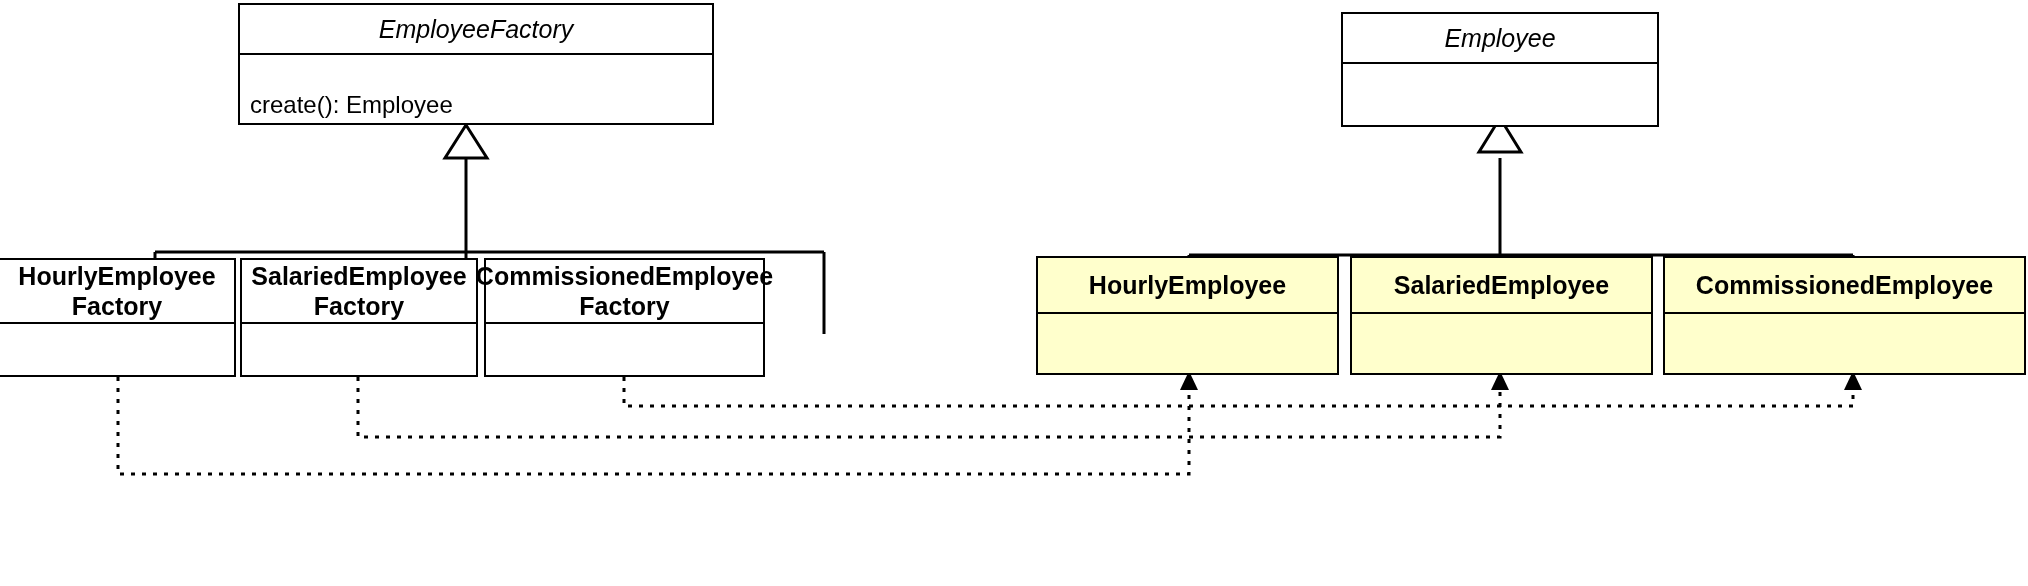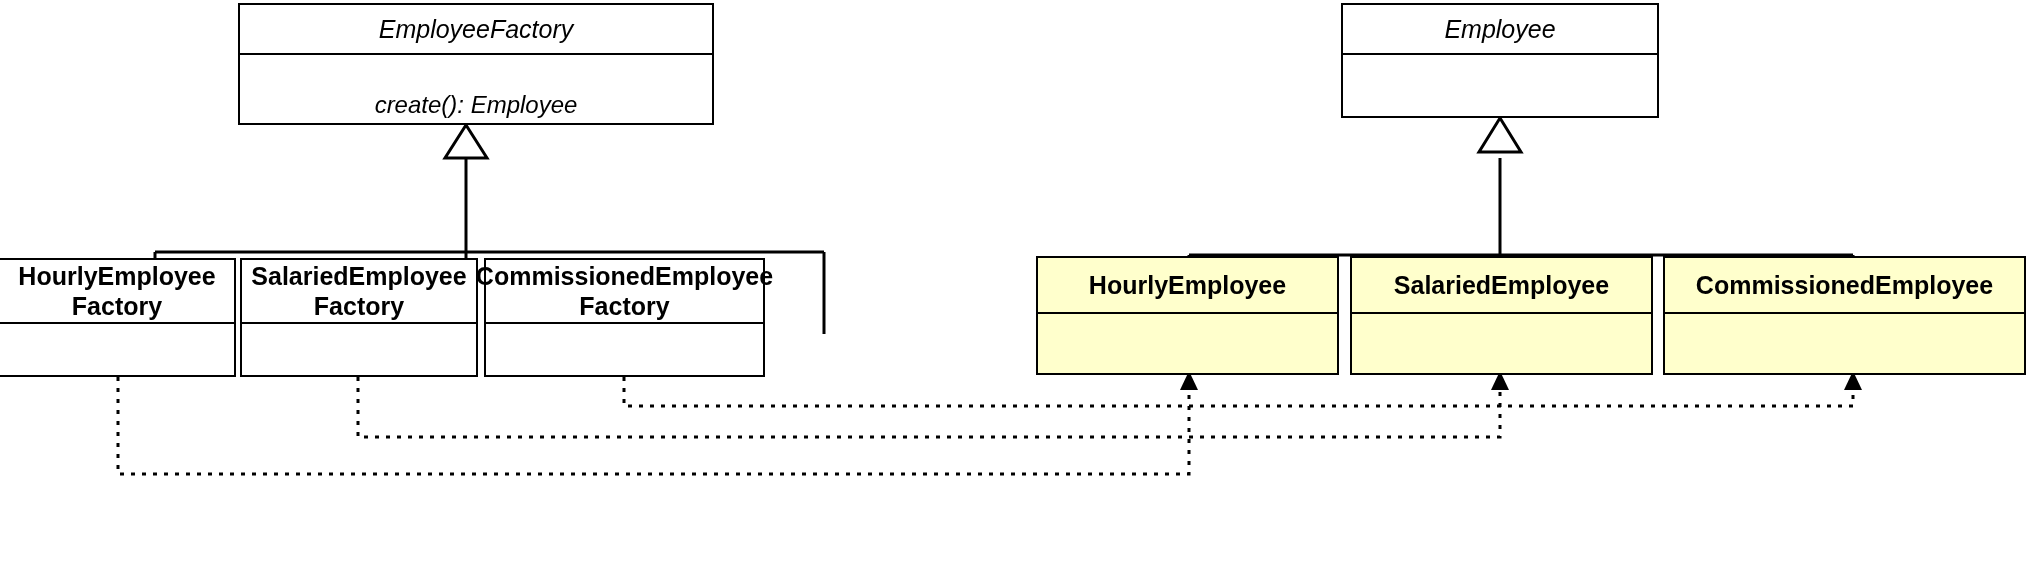--- a/index.html
+++ b/index.html
@@ -66,23 +66,22 @@
     font-style: italic;
     font-size: 25px;
     font-weight: 400;
   }
   .concrete-name {
     font-weight: bold;
     font-size: 25px;
     text-align: center;
   }
   .member-text {
-    font-style: italic;
     font-size: 24px;
-    text-align: center;
+    text-align: left;
     color: #000000;
     white-space: nowrap;
     margin-top: 32px;
   }
   .empty-body { }
 </style>
 </head>
 <body>
 
 <div id="diagram-root">
@@ -128,21 +127,21 @@
   </svg>
 
   <div class="uml-class" style="left:238px; top:3px; width:476px; height:122px;">
     <div class="compartment-name abstract-name" style="height:50px;">EmployeeFactory</div>
     <div class="compartment-divider"></div>
     <div class="compartment-body">
       <div class="member-text">create(): Employee</div>
     </div>
   </div>
 
-  <div class="uml-class" style="left:1341px; top:3px; width:318px; height:115px;">
+  <div class="uml-class" style="left:1341px; top:12px; width:318px; height:115px;">
     <div class="compartment-name abstract-name" style="height:48px;">Employee</div>
     <div class="compartment-divider"></div>
     <div class="compartment-body empty-body"></div>
   </div>
 
   <div class="uml-class" style="left:-2px; top:258px; width:238px; height:119px;">
     <div class="compartment-name concrete-name" style="height:62px; flex-direction:column;">
       <span>HourlyEmployee</span>
       <span>Factory</span>
     </div>

